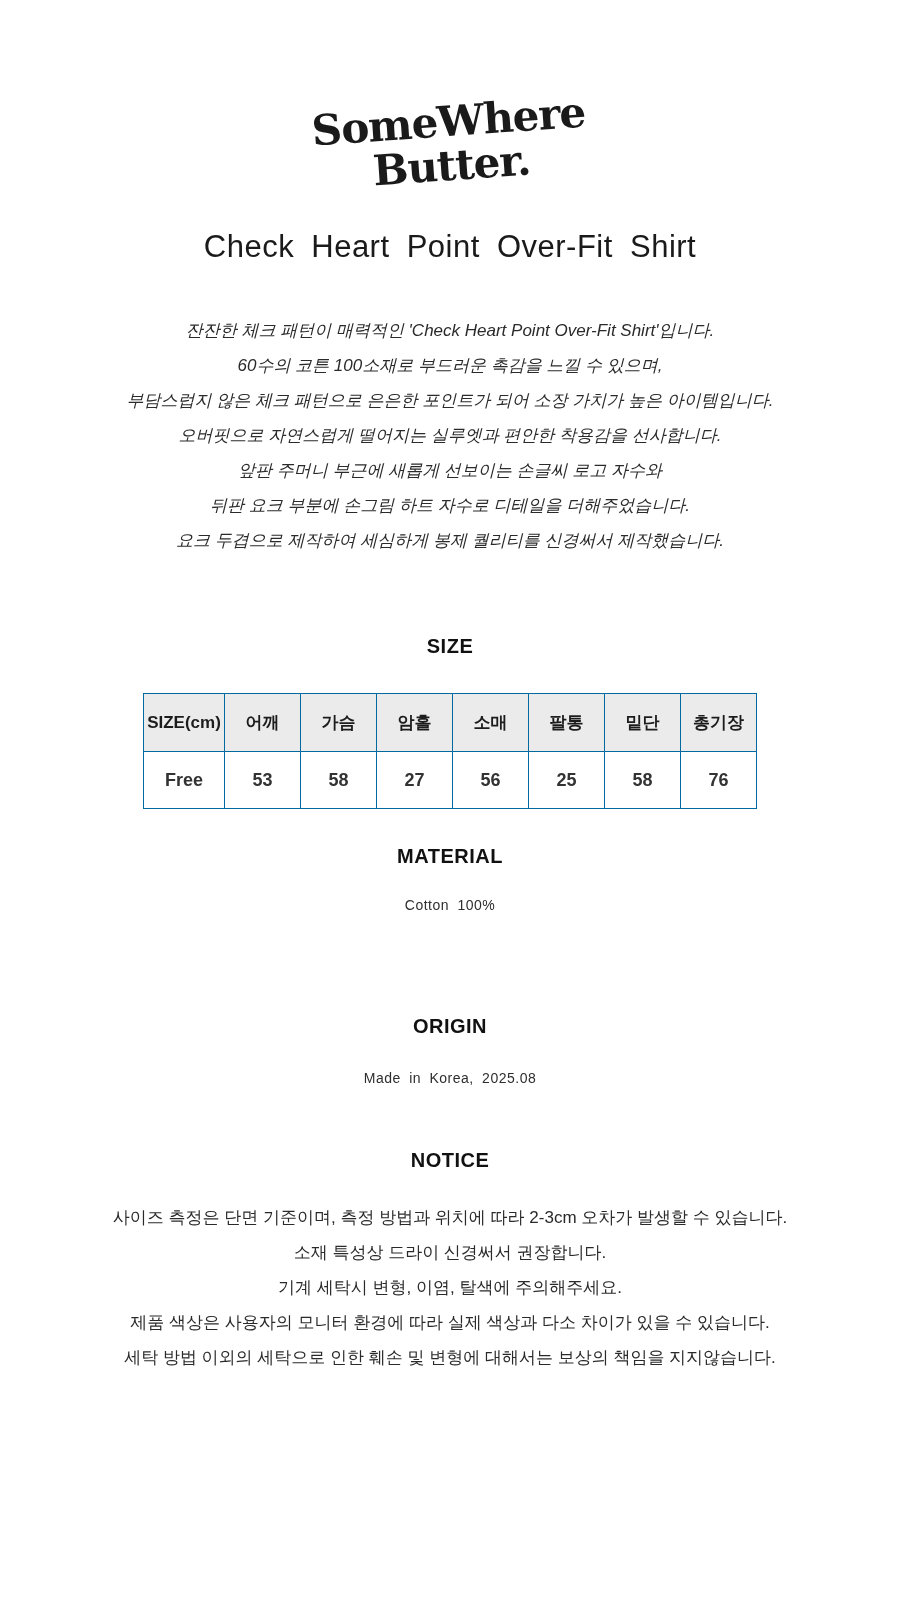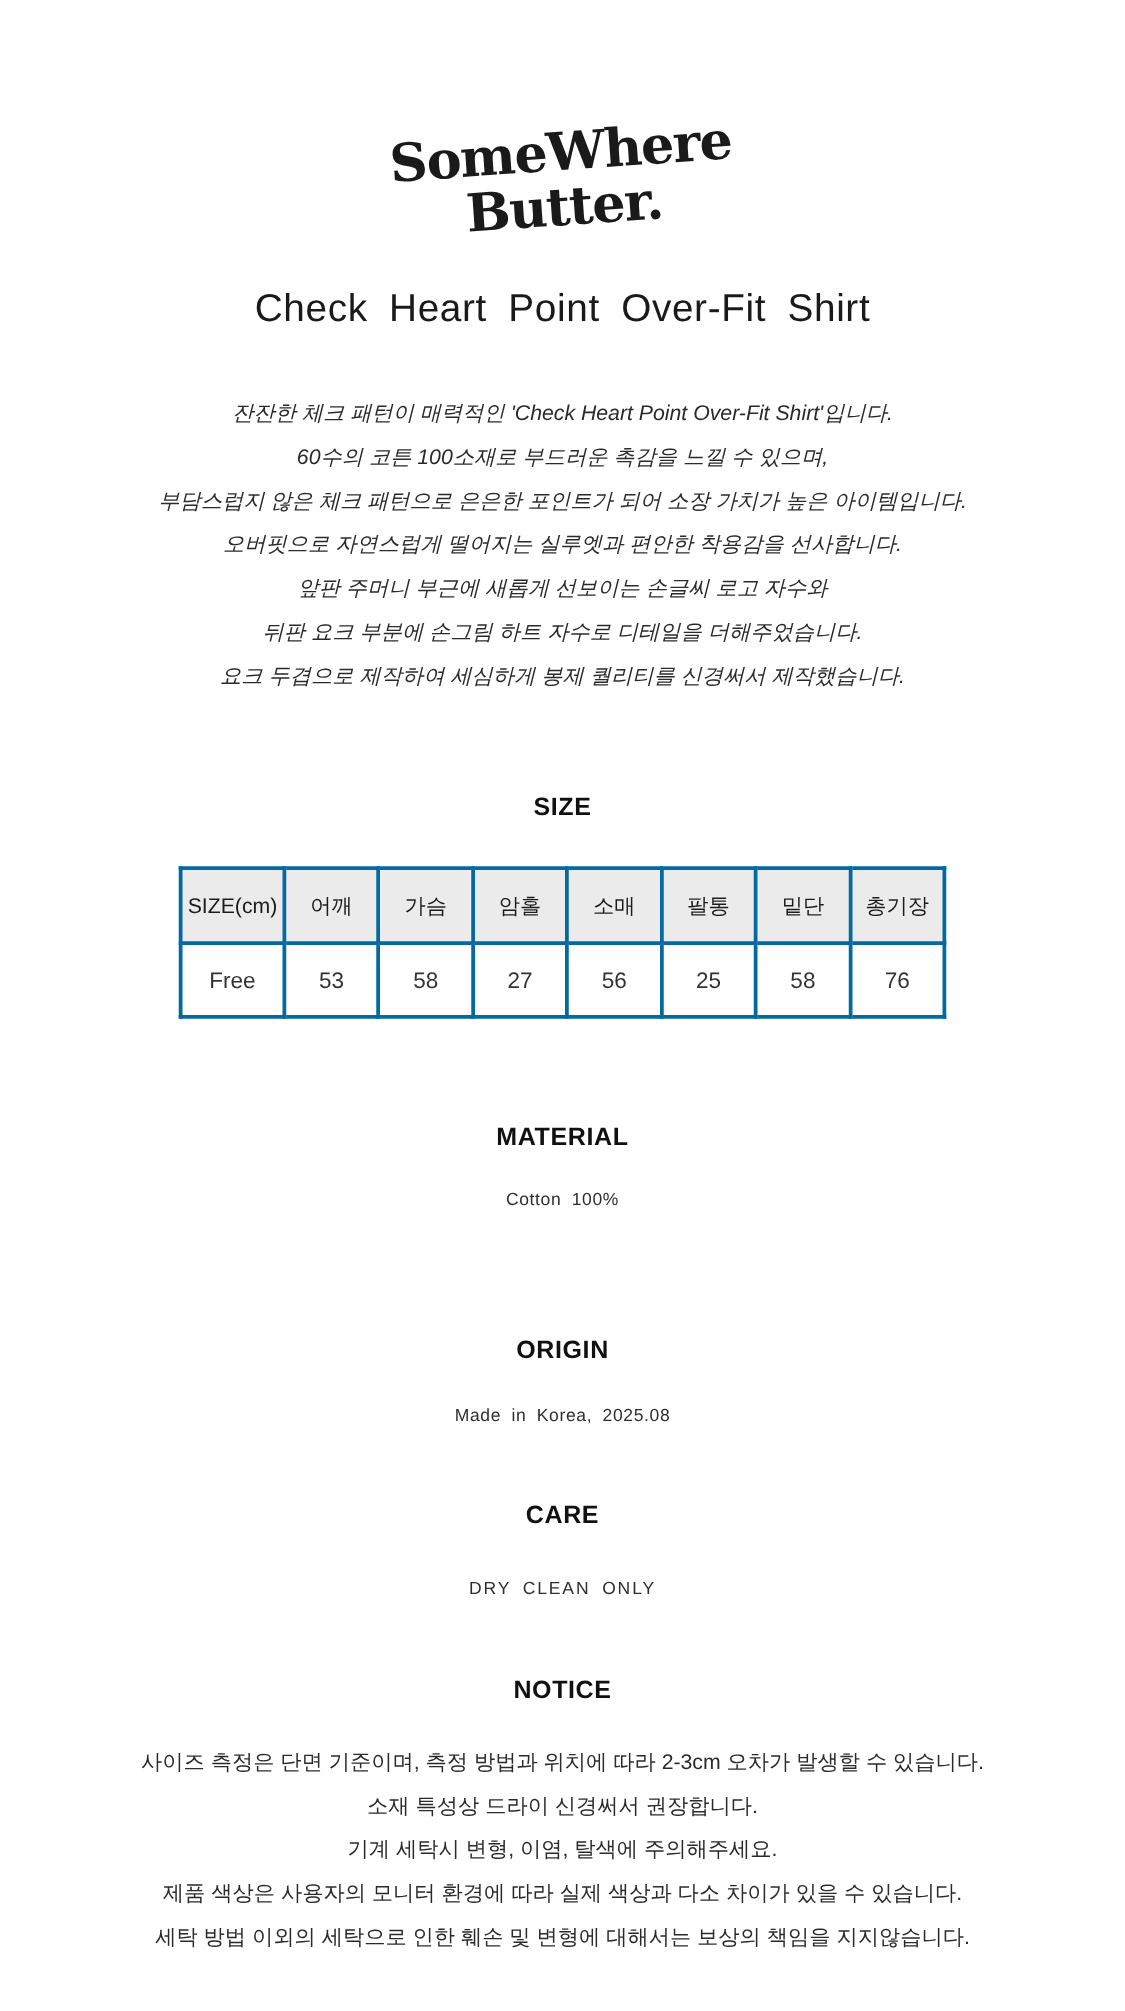--- a/index.html
+++ b/index.html
@@ -49,21 +49,21 @@
   }
   
   .section-heading {
     font-size: 20px;
     line-height: 24px;
     font-weight: 700;
     letter-spacing: 0.5px;
     color: #111111;
   }
   .sec-size     { margin-top: 76px; }
-  .sec-material { margin-top: 83px; }
+  .sec-material { margin-top: 35px; }
   .sec-origin   { margin-top: 99px; }
   .sec-care     { margin-top: 58px; }
   .sec-notice   { margin-top: 60px; }
   .section-value {
     font-size: 14px;
     line-height: 20px;
     letter-spacing: 0.5px;
     word-spacing: 4px;
     color: #2e2e2e;
   }
@@ -71,23 +71,23 @@
   .sec-origin   .section-value { margin-top: 30px; }
   .sec-care     .section-value { margin-top: 36px; letter-spacing: 1.5px; }
   
   .size-table {
     margin: 35px auto 0 auto;
     border-collapse: collapse;
     table-layout: fixed;
     width: 614px;
   }
   .size-table th, .size-table td {
-    border: 3px solid #0369a1;
+    border: 1px solid #0369a1;
     font-size: 17px;
-    font-weight: normal;
+    font-weight: bold;
     text-align: center;
     vertical-align: middle;
     padding: 0;
   }
   .size-table th {
     background: #ebebeb;
     height: 57px;
   }
   .size-table td {
     background: #ffffff;
@@ -159,24 +159,20 @@
   <div class="sec-material">
     <div class="section-heading">MATERIAL</div>
     <div class="section-value">Cotton 100%</div>
   </div>
 
   <div class="sec-origin">
     <div class="section-heading">ORIGIN</div>
     <div class="section-value">Made in Korea, 2025.08</div>
   </div>
 
-  <div class="sec-care">
-    <div class="section-heading">CARE</div>
-    <div class="section-value">DRY CLEAN ONLY</div>
-  </div>
 
   <div class="sec-notice">
     <div class="section-heading">NOTICE</div>
     <div class="notice-lines">
         <div>사이즈 측정은 단면 기준이며, 측정 방법과 위치에 따라 2-3cm 오차가 발생할 수 있습니다.</div>
         <div>소재 특성상 드라이 신경써서 권장합니다.</div>
         <div>기계 세탁시 변형, 이염, 탈색에 주의해주세요.</div>
         <div>제품 색상은 사용자의 모니터 환경에 따라 실제 색상과 다소 차이가 있을 수 있습니다.</div>
         <div>세탁 방법 이외의 세탁으로 인한 훼손 및 변형에 대해서는 보상의 책임을 지지않습니다.</div>
       </div>

